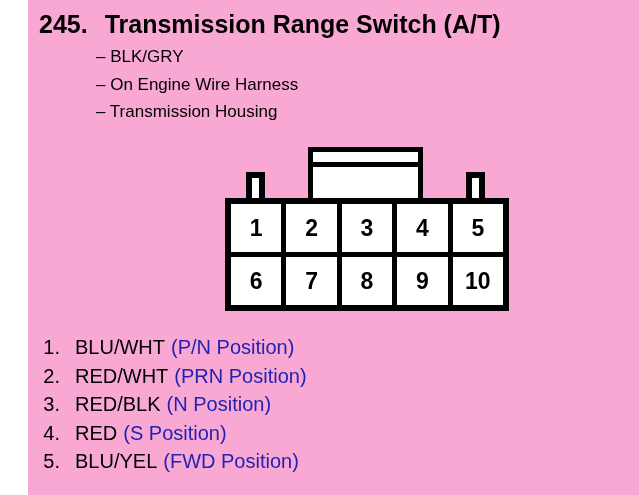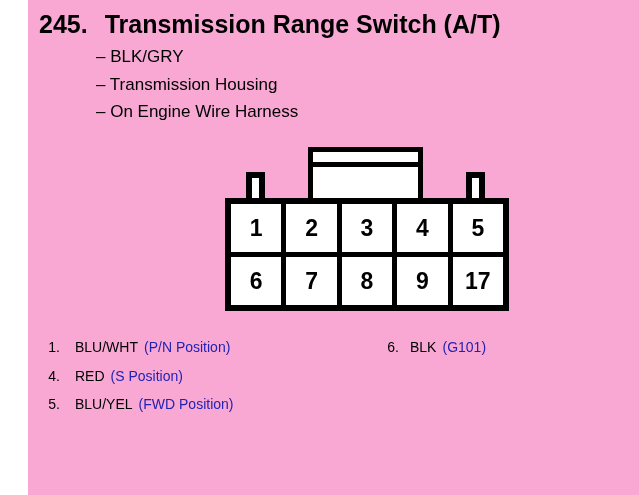--- a/index.html
+++ b/index.html
@@ -53,21 +53,21 @@
     gap:5px;
   }
   .cell{
     background:#fff;
     display:flex;align-items:center;justify-content:center;
     font-size:23px;font-weight:bold;
   }
   
   .pin-col{
     position:absolute;top:333px;
-    font-size:14px;line-height:28.6px;
+    font-size:20px;line-height:28.6px;
     white-space:nowrap;
   }
   .col-left{left:12px;}
   .col-right{left:330px;}
   .pin-row .num{display:inline-block;text-align:right;}
   .col-left .num{width:20px;margin-right:15px;}
   .col-right .num{width:41px;margin-right:11px;}
   .pin-row .wire{color:#000;}
   .pin-row .pos{color:#2222b2;margin-left:6px;}
 </style>
@@ -76,55 +76,58 @@
 
 <div class="page">
 
   <div class="header">
     <span class="section-num">245.</span>
     <span class="title">Transmission Range Switch (A/T)</span>
   </div>
 
   <div class="details">
     <div>– BLK/GRY</div>
+    <div>– On Engine Wire Harness</div>
     <div>– Transmission Housing</div>
-    <div>– On Engine Wire Harness</div>
   </div>
 
   <div class="connector">
     <div class="tab-center">
       <div class="tab-center-line"></div>
     </div>
     <div class="lock-tab lock-left"></div>
     <div class="lock-tab lock-right"></div>
     <div class="conn-body">
       <div class="cell">1</div>
       <div class="cell">2</div>
       <div class="cell">3</div>
       <div class="cell">4</div>
       <div class="cell">5</div>
       <div class="cell">6</div>
       <div class="cell">7</div>
       <div class="cell">8</div>
       <div class="cell">9</div>
-      <div class="cell">17</div>
+      <div class="cell">10</div>
     </div>
   </div>
 
   <div class="pin-col col-left">
     <div class="pin-row">
       <span class="num">1.</span><span class="wire">BLU/WHT</span><span class="pos">(P/N Position)</span>
+    </div>
+    <div class="pin-row">
+      <span class="num">2.</span><span class="wire">RED/WHT</span><span class="pos">(PRN Position)</span>
+    </div>
+    <div class="pin-row">
+      <span class="num">3.</span><span class="wire">RED/BLK</span><span class="pos">(N Position)</span>
     </div>
     <div class="pin-row">
       <span class="num">4.</span><span class="wire">RED</span><span class="pos">(S Position)</span>
     </div>
     <div class="pin-row">
       <span class="num">5.</span><span class="wire">BLU/YEL</span><span class="pos">(FWD Position)</span>
     </div>
   </div>
 
   <div class="pin-col col-right">
-    <div class="pin-row">
-      <span class="num">6.</span><span class="wire">BLK</span><span class="pos">(G101)</span>
-    </div>
   </div>
 
 </div>
 
 </body></html>

